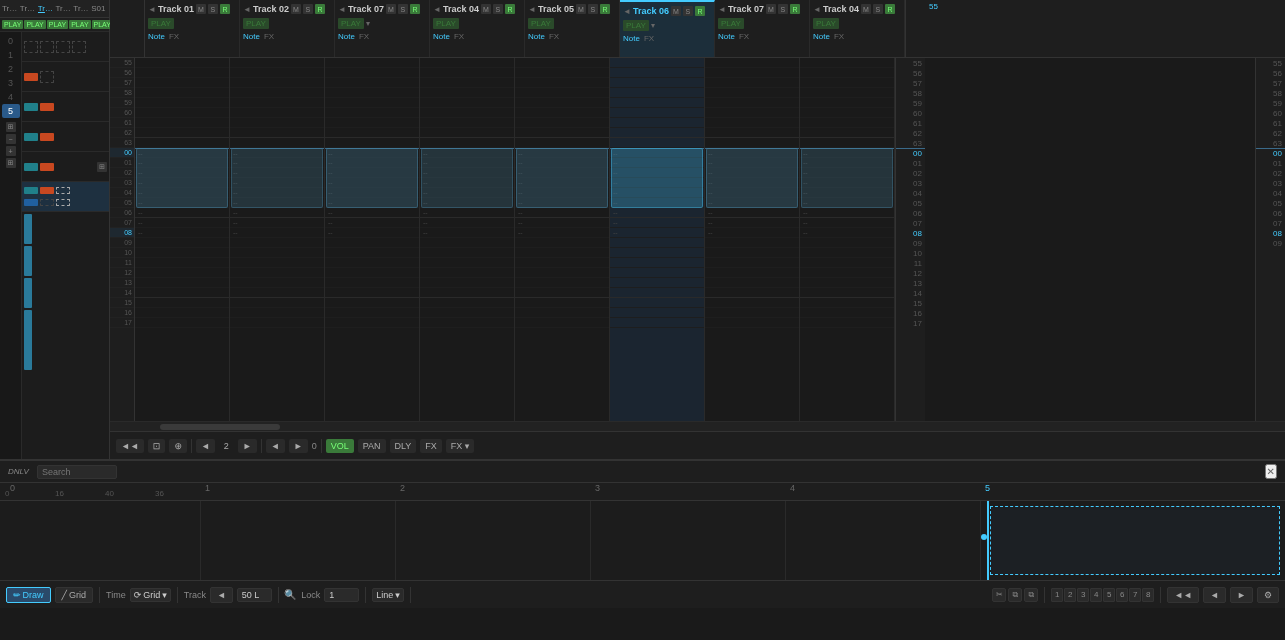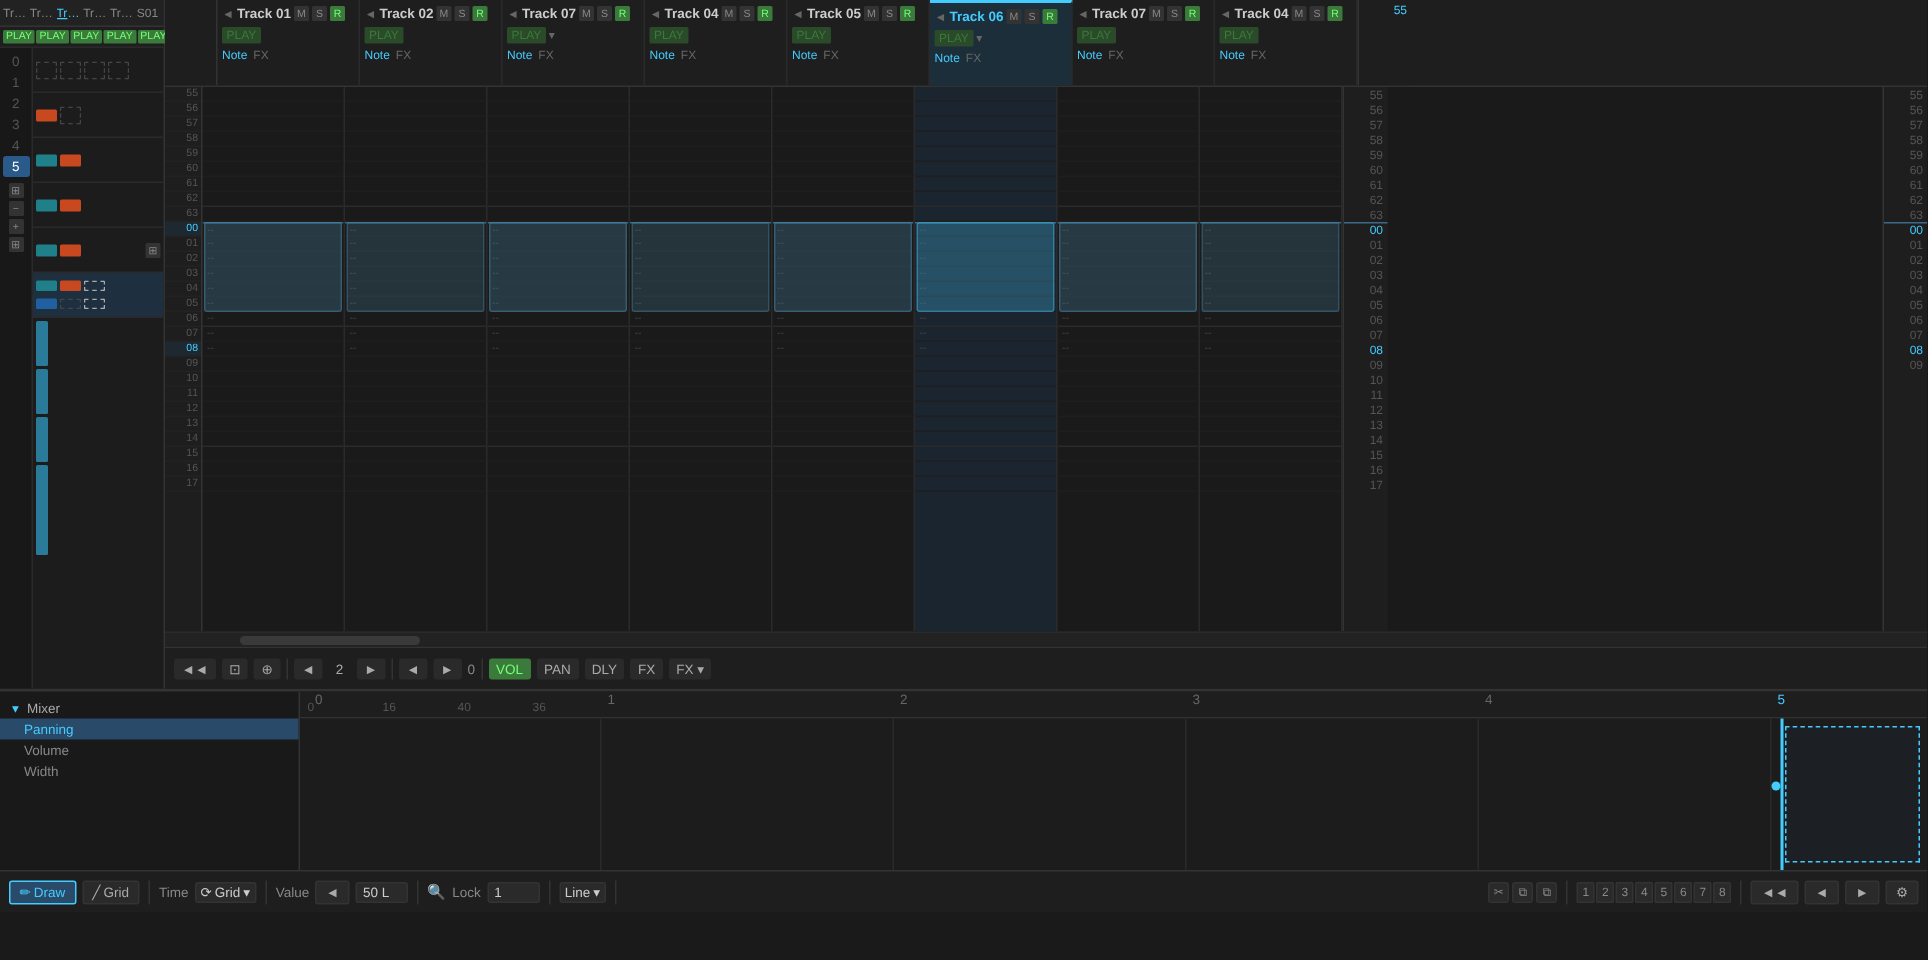--- a/index.html
+++ b/index.html
@@ -1248,32 +1248,29 @@
         <button class="transport-btn">PAN</button>
         <button class="transport-btn">DLY</button>
         <button class="transport-btn">FX</button>
         <button class="transport-btn">FX ▾</button>
       </div>
     </div>
   </div>
 
   <div class="automation-panel">
 
+    <div class="automation-header">
+
+      <span style="font-size:8px;color:#888;font-style:italic;">DNLV</span>
+      <input class="auto-search" type="text" placeholder="Search" style="">
+      <button class="auto-close">✕</button>
+    </div>
 
     <div class="automation-body">
 
-      <div class="auto-left">
-        <div class="auto-section-title">
-          <span class="arrow">▾</span>
-          <span>Mixer</span>
-        </div>
-        <div class="auto-item active">Panning</div>
-        <div class="auto-item">Volume</div>
-        <div class="auto-item">Width</div>
-      </div>
 
       <div class="auto-timeline">
 
         <div class="auto-ruler" style="position:relative;height:18px;">
 
           <span style="position:absolute;left:5px;font-size:8px;color:#555;">0</span>
           <span style="position:absolute;left:55px;font-size:8px;color:#555;">16</span>
           <span style="position:absolute;left:105px;font-size:8px;color:#555;">40</span>
           <span style="position:absolute;left:155px;font-size:8px;color:#555;">36</span>
 
@@ -1318,21 +1315,21 @@
 
       <span class="tool-label">Time</span>
       <div class="tool-dropdown">
         <span>⟳</span>
         <span>Grid</span>
         <span>▾</span>
       </div>
 
       <div class="tool-sep"></div>
 
-      <span class="tool-label">Value</span>
+      <span class="tool-label">Track</span>
       <button class="tool-btn">◄</button>
       <div class="tool-value">50 L</div>
 
       <div class="tool-sep"></div>
 
       <span style="font-size:10px;color:#666;">🔍</span>
       <span class="tool-label">Lock</span>
       <div class="tool-value">1</div>
 
       <div class="tool-sep"></div>

